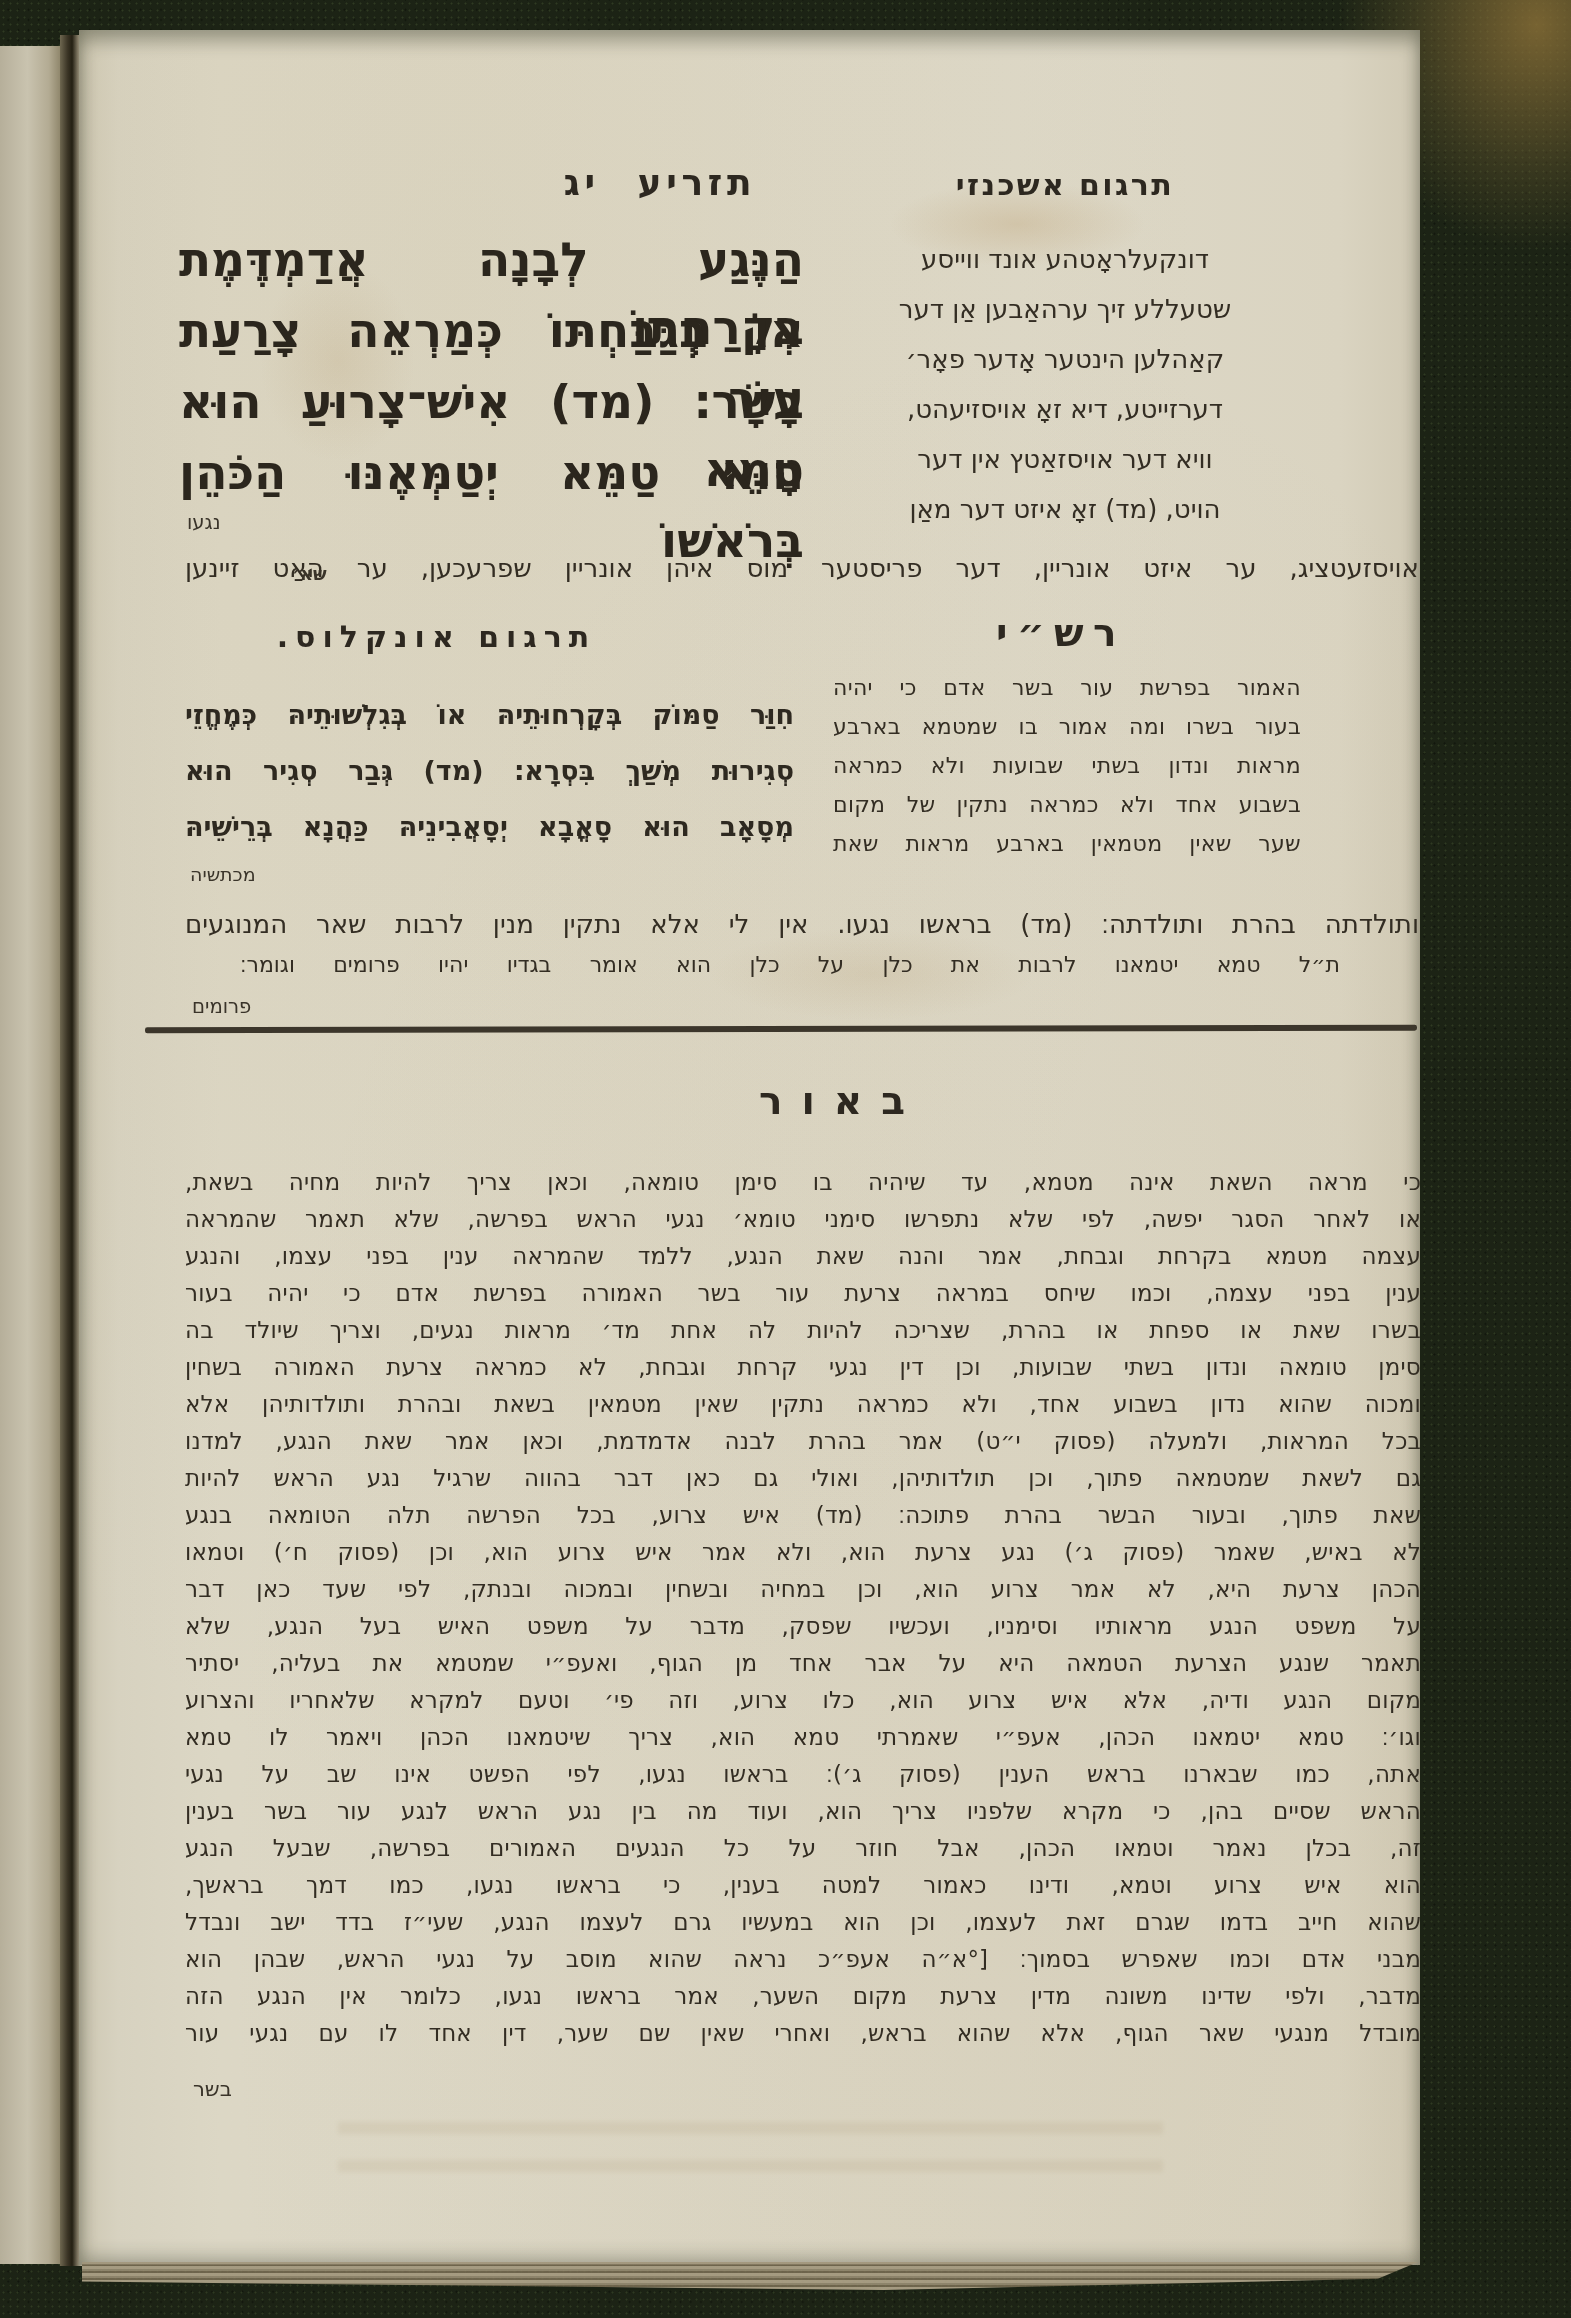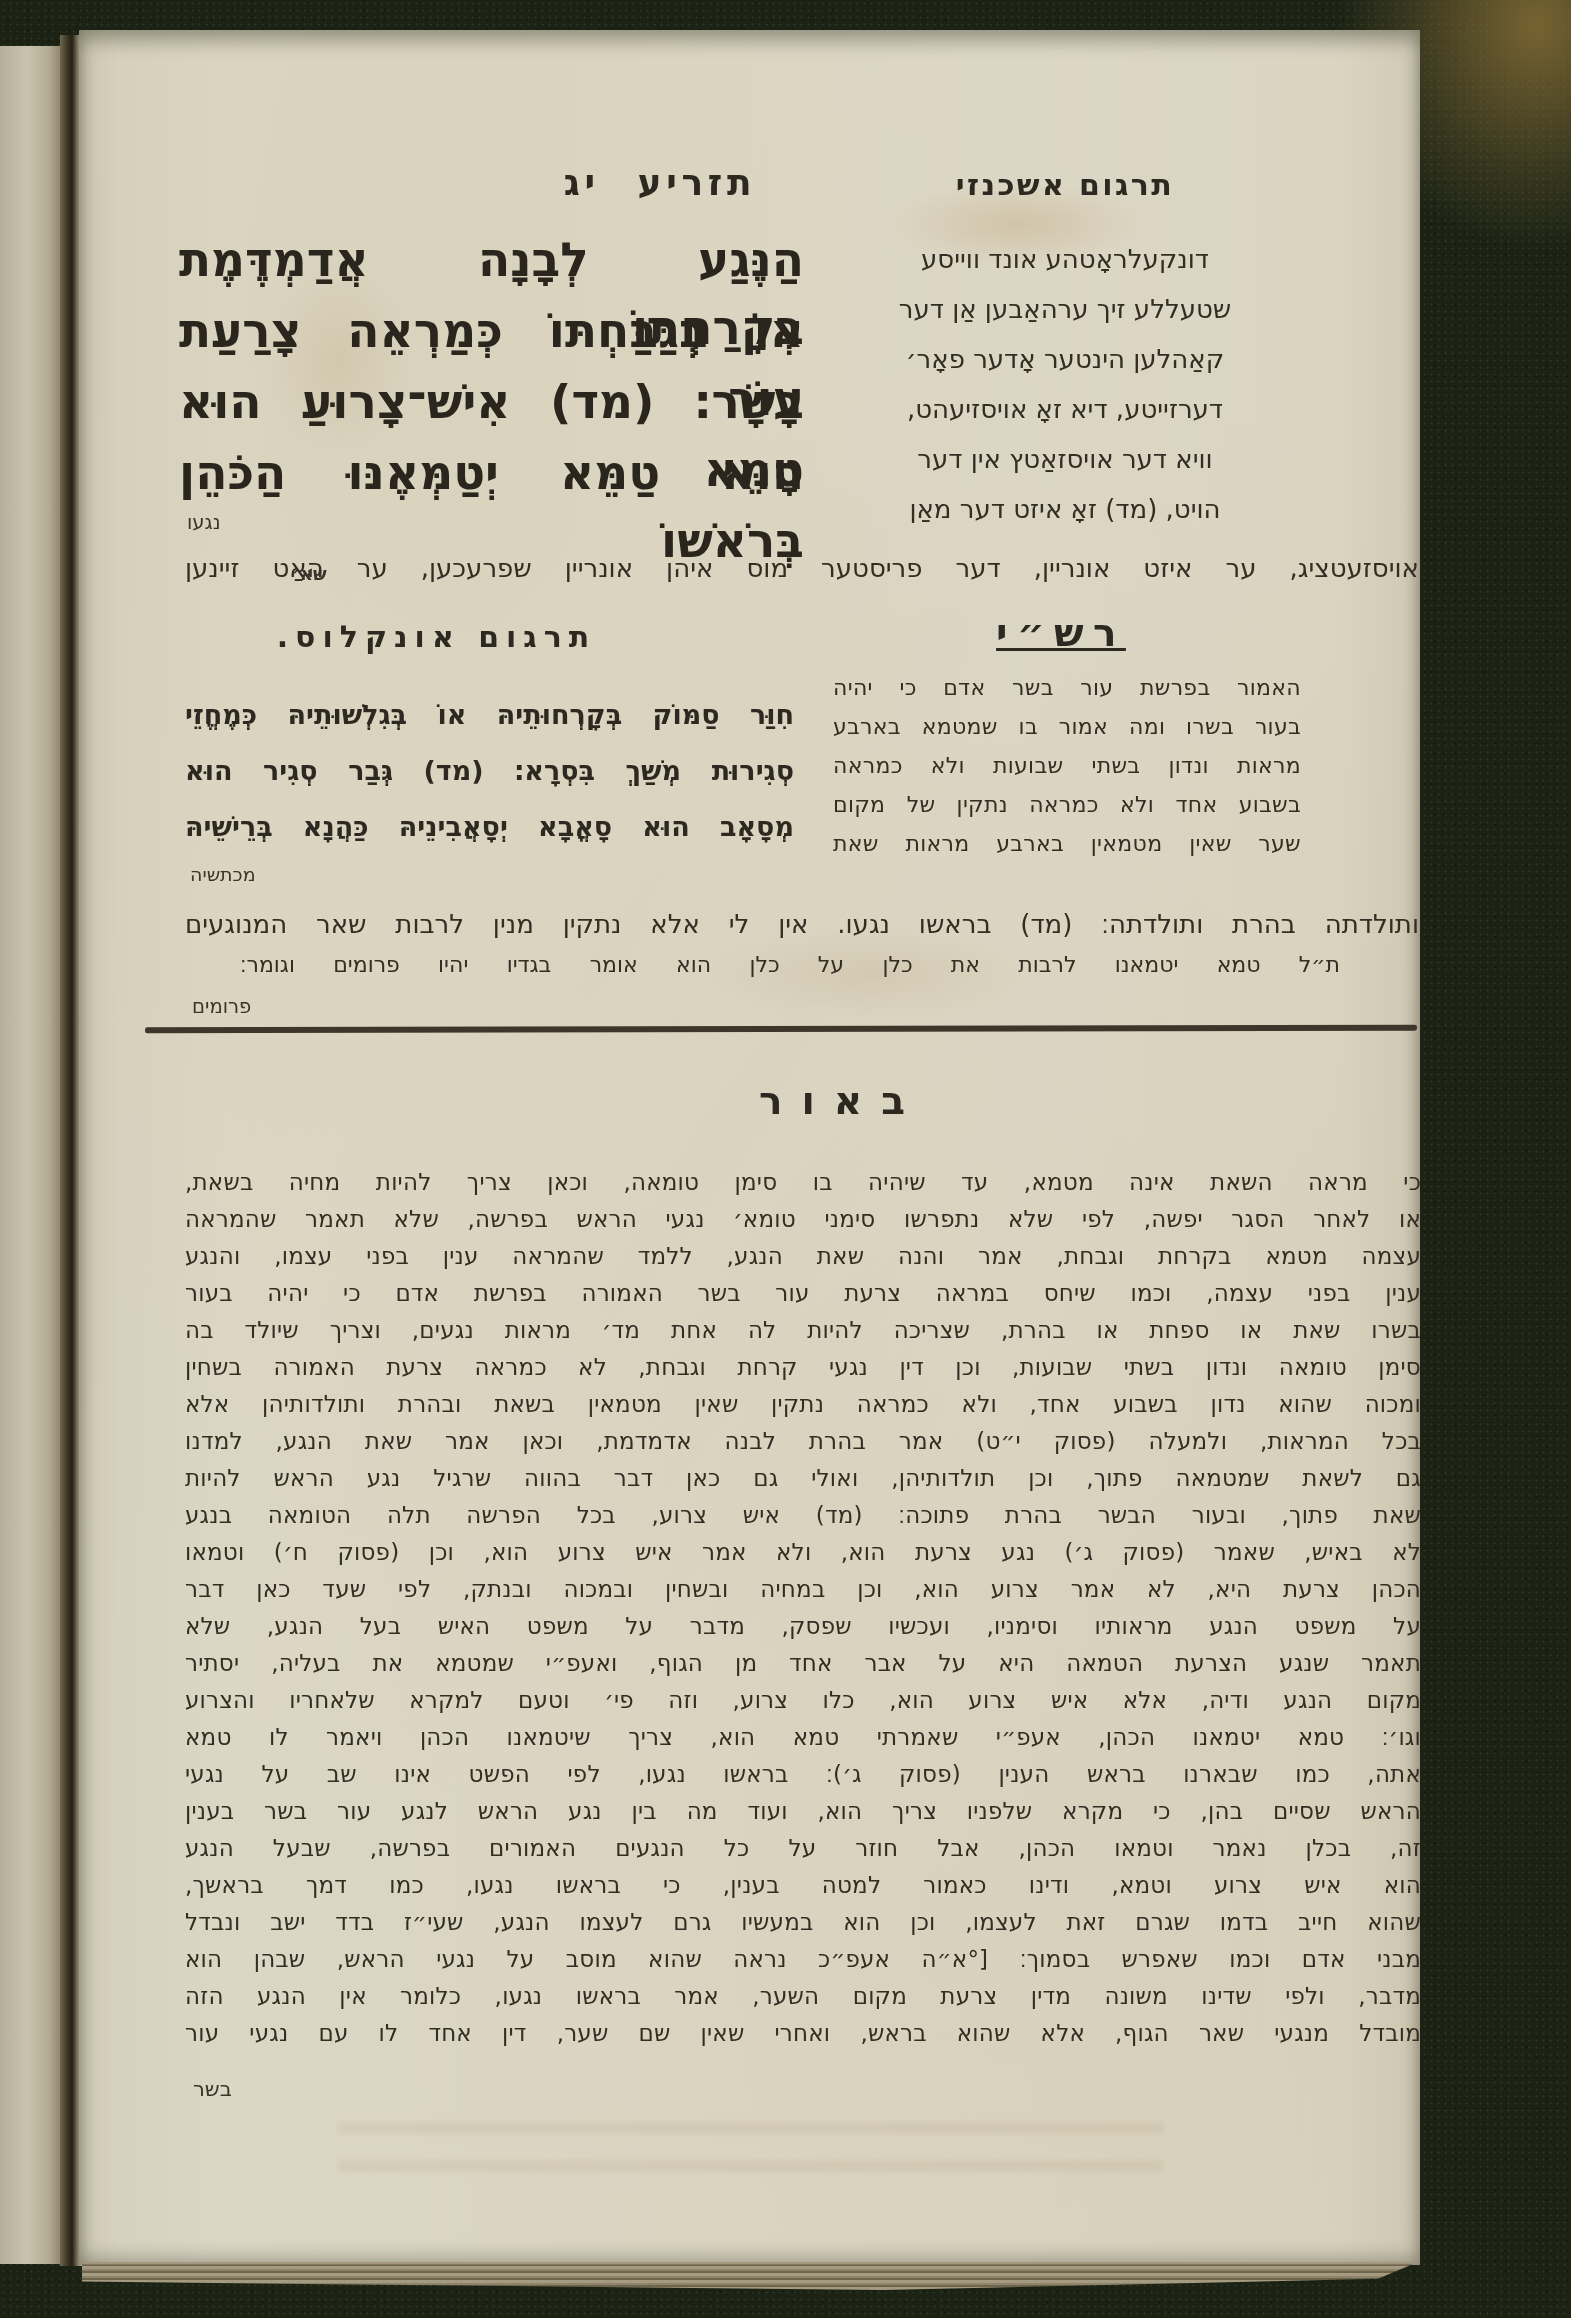--- a/index.html
+++ b/index.html
@@ -43,21 +43,21 @@
     background:radial-gradient(ellipse,rgba(165,130,75,.14),transparent 70%);}
   .stain-c{left:707px;top:927px;width:330px;height:94px;
     background:radial-gradient(ellipse,rgba(160,125,70,.12),transparent 70%);}
   .ghost{position:absolute;left:338px;top:2114px;width:825px;height:79px;opacity:.16;filter:blur(2.4px);
     background:repeating-linear-gradient(180deg,transparent 0 7.9px,rgba(140,110,60,.55) 7.9px 20.4px,transparent 20.4px 38px);}
   
   .txt{position:absolute;direction:rtl;color:#332d23;}
   .hdr{font-weight:bold;text-align:center;color:#2d2820;}
   .parsha-hdr{left:503px;top:162px;width:314px;font-size:36px;letter-spacing:4.7px;word-spacing:20.4px;}
   .ashk-hdr{left:845px;top:167px;width:440px;font-size:30px;letter-spacing:2.4px;}
-  .rashi-hdr{left:904px;top:610px;width:314px;font-size:39px;letter-spacing:9.4px;text-decoration:underline;}
+  .rashi-hdr{left:904px;top:610px;width:314px;font-size:39px;letter-spacing:9.4px;}
   .onk-hdr{left:189px;top:619px;width:495px;font-size:30px;letter-spacing:7px;}
   .biur-hdr{left:696px;top:1078px;width:291px;font-size:39px;letter-spacing:19px;}
   .jline .tline{text-align:justify;text-align-last:justify;}
   .verse{left:179px;top:226px;width:625px;font-size:47px;font-weight:bold;color:#2b261d;}
   .verse .tline{height:71px;line-height:68px;}
   .german{left:837px;top:236px;width:456px;font-size:26px;}
   .german .tline{height:50px;line-height:47px;text-align:center;}
   .german-full{left:185px;top:550px;width:1234px;font-size:26px;text-align:justify;text-align-last:justify;line-height:36px;}
   .onkelos{left:185px;top:689px;width:609px;font-size:27px;font-weight:bold;color:#2e2920;}
   .onkelos .tline{height:56px;line-height:52px;}

